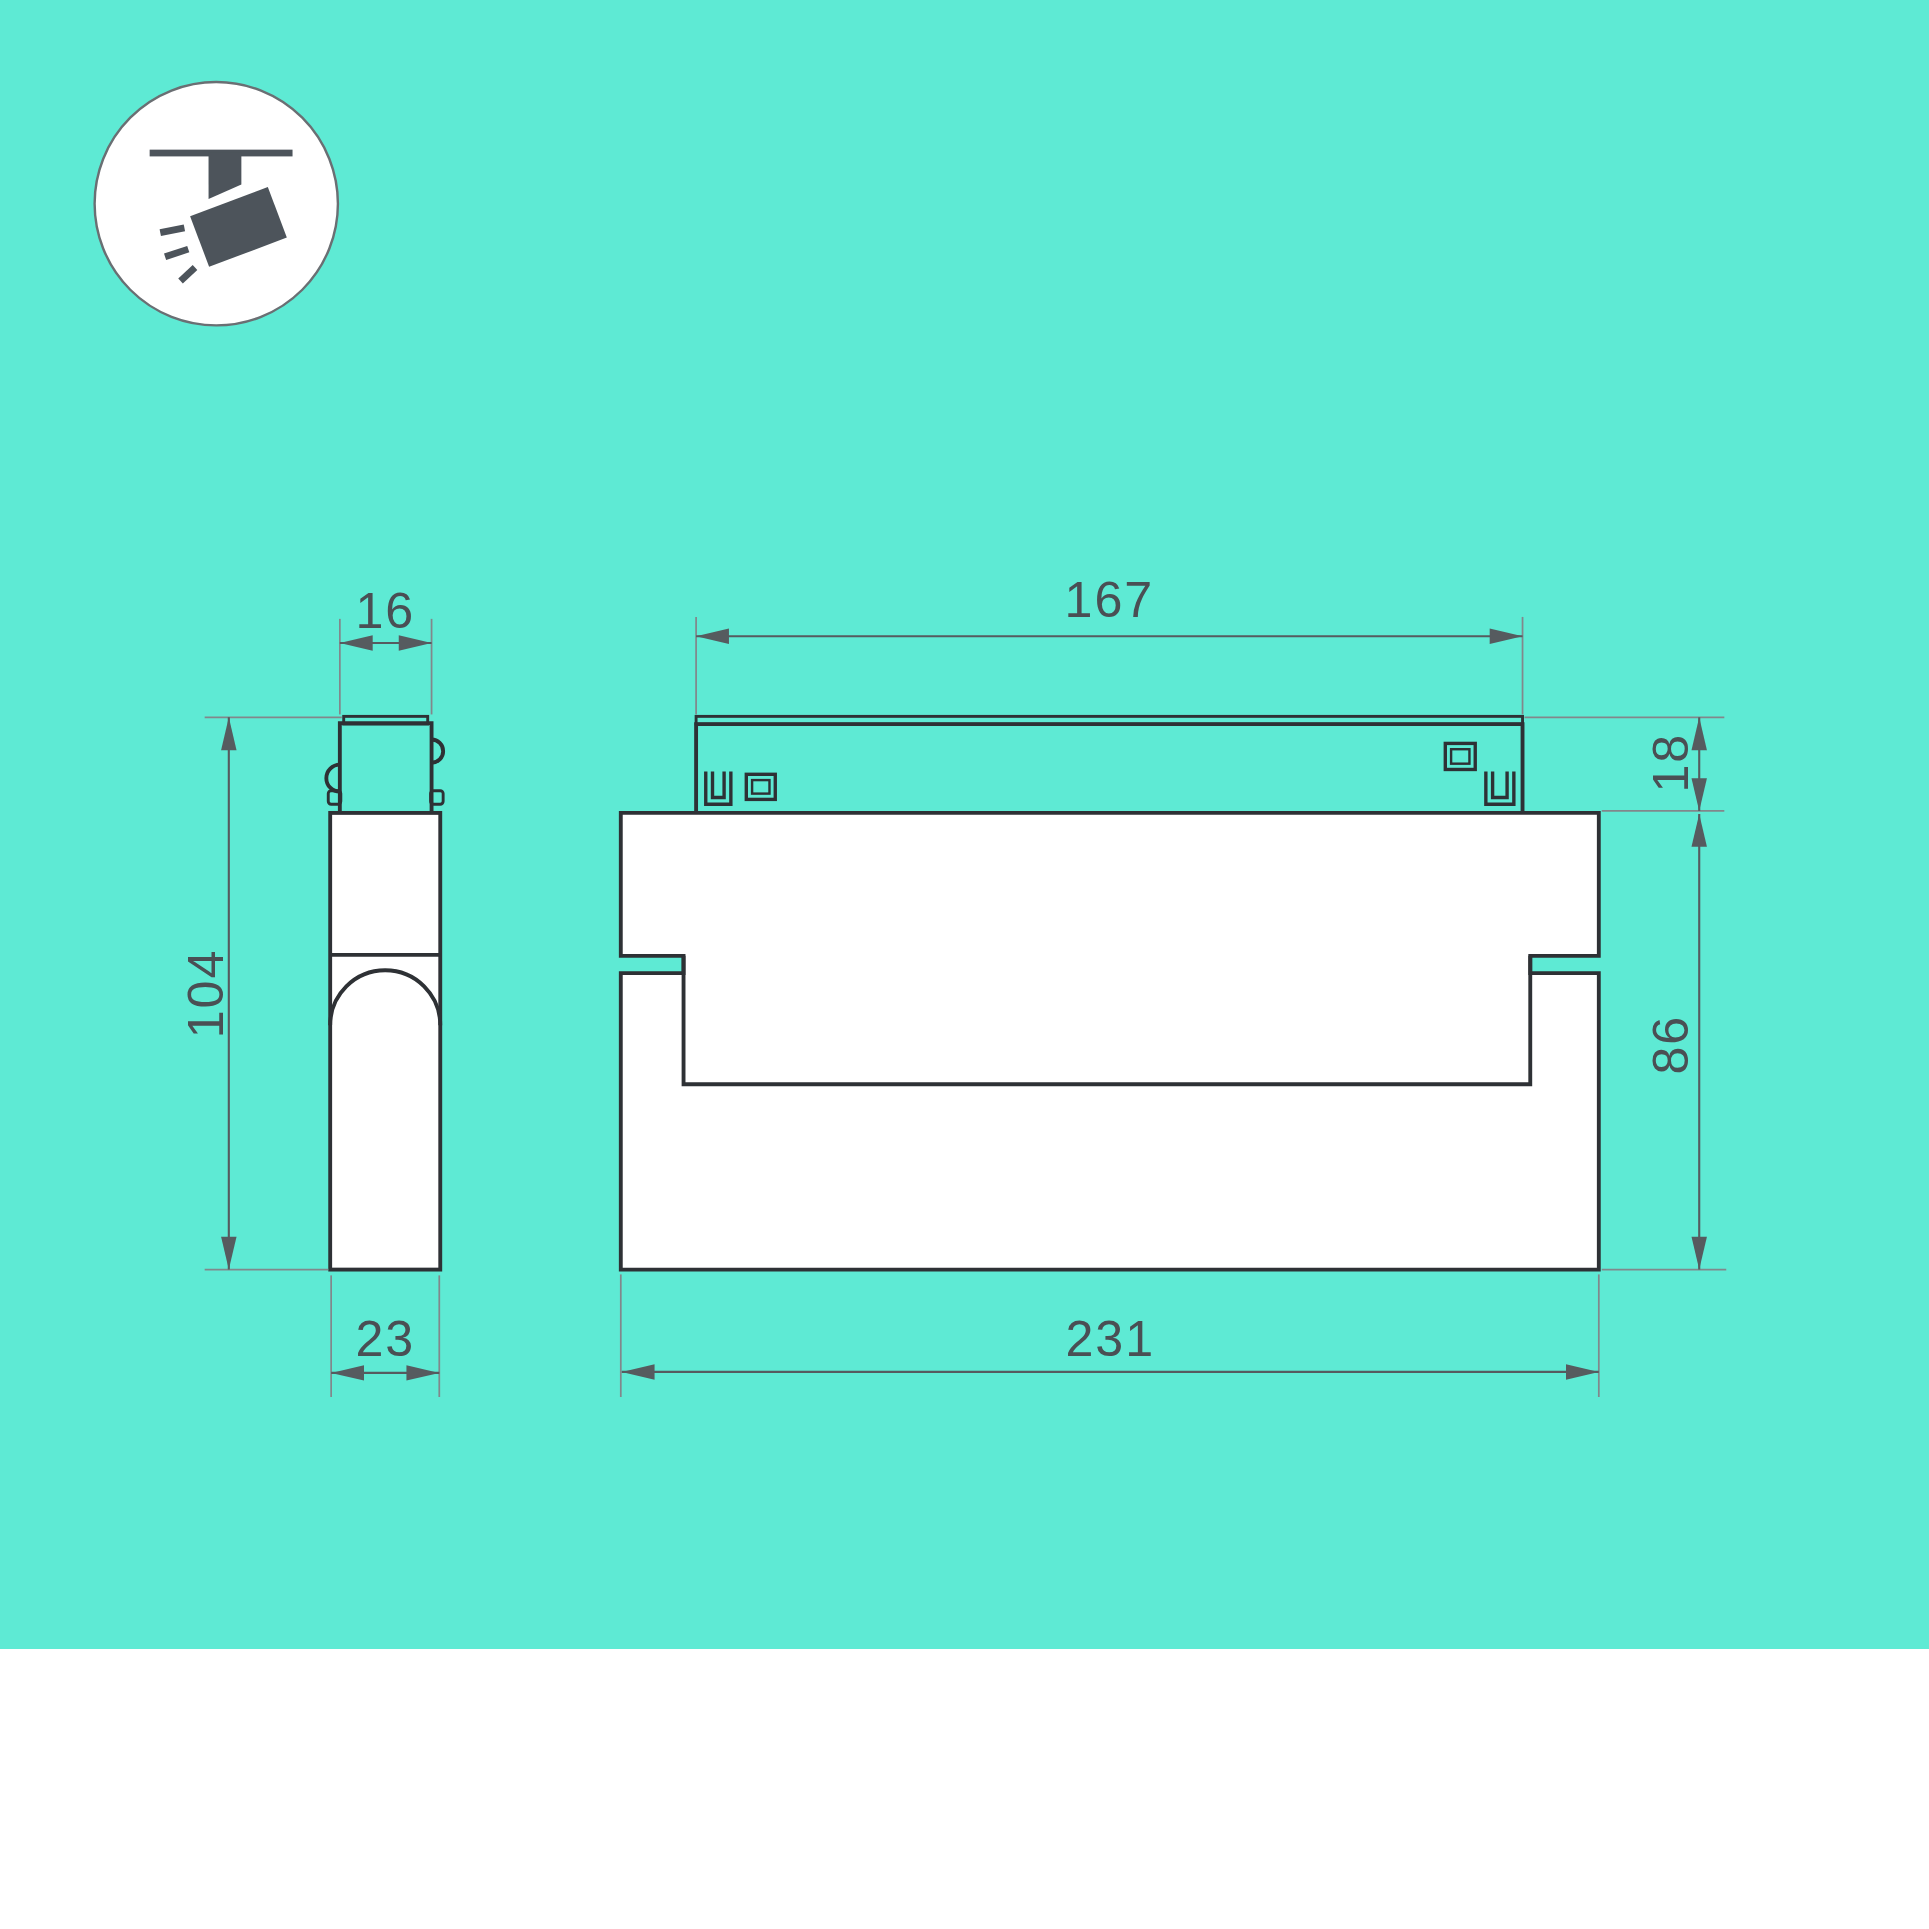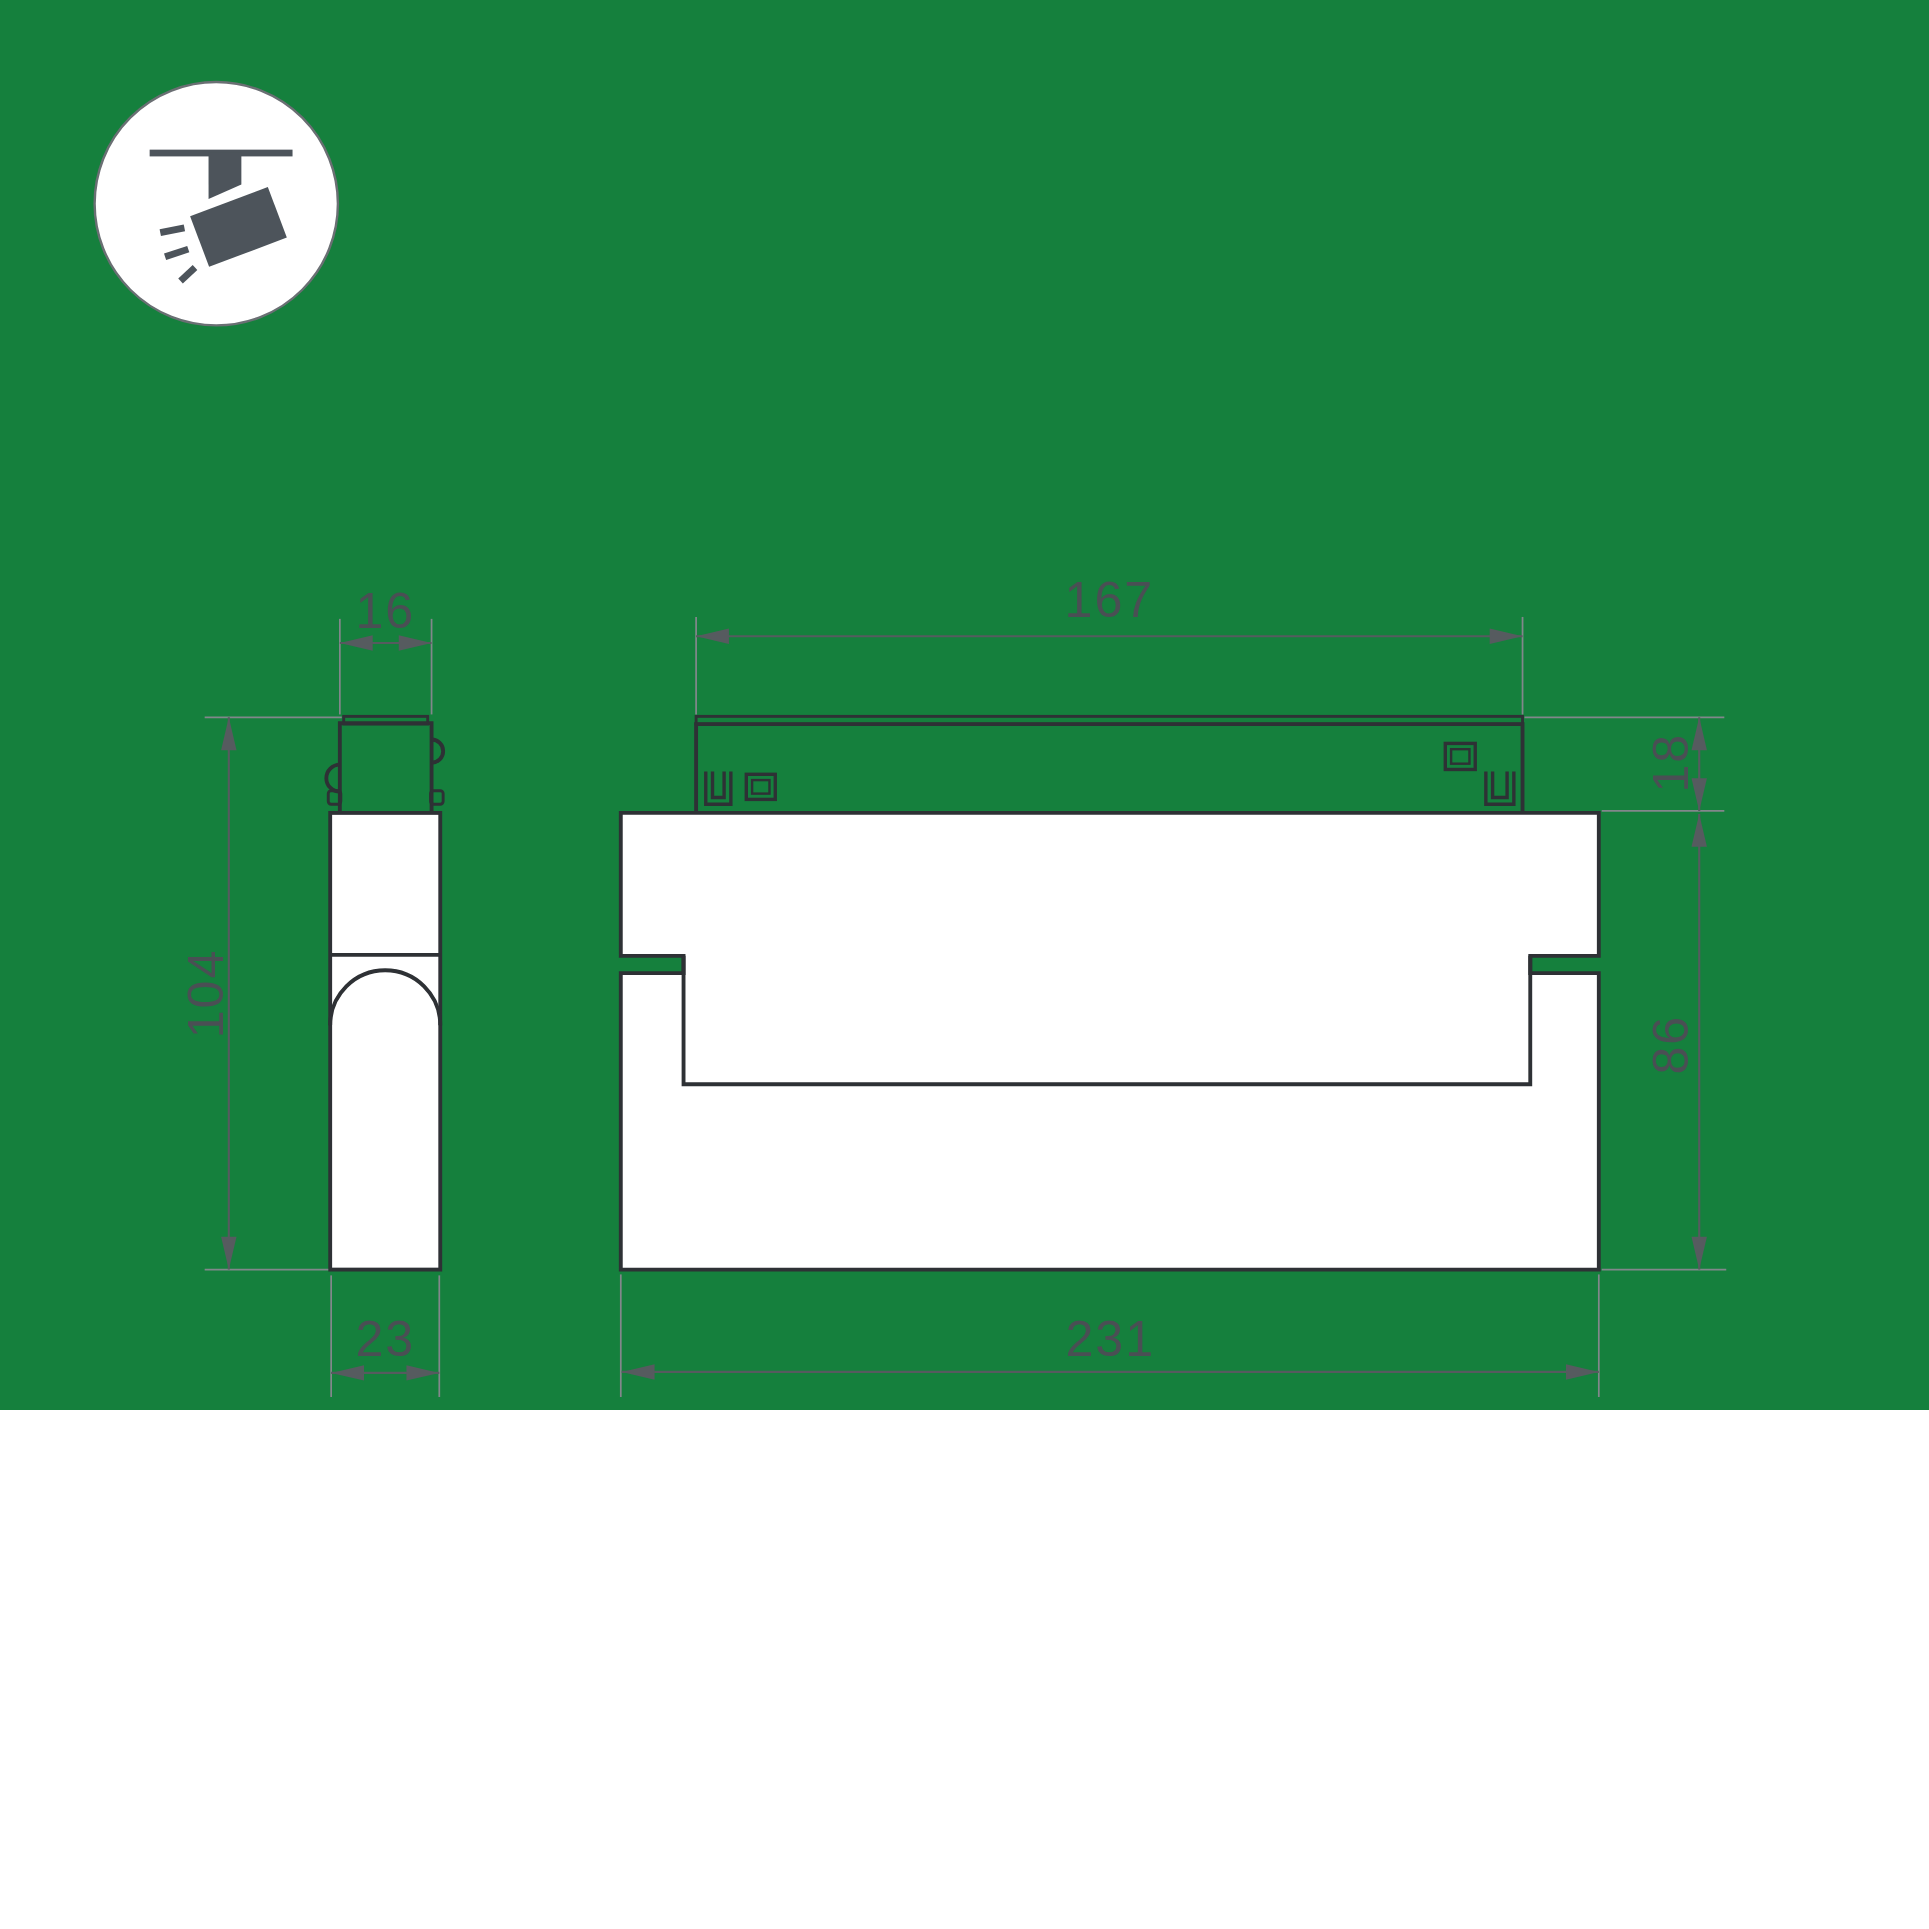--- a/index.html
+++ b/index.html
@@ -1,16 +1,16 @@
 <!DOCTYPE html>
 <html><head>
 <meta charset="utf-8">
 <style>
   html,body{margin:0;padding:0;background:#ffffff;}
-  .stage{position:relative;width:1929px;height:1410px;background:#15803d;overflow:hidden;
+  .stage{position:relative;width:1929px;height:1649px;background:#5eead4;overflow:hidden;
          font-family:"Liberation Sans",sans-serif;}
   svg{position:absolute;left:0;top:0;display:block;}
   text{font-family:"Liberation Sans","DejaVu Sans",sans-serif;font-weight:300;letter-spacing:2px;}
   .dim-text{font-size:52px;}
 </style>
 </head>
 <body>
 
 <div class="stage">
 <svg width="1929" height="1929" viewBox="0 0 1998 1998">

